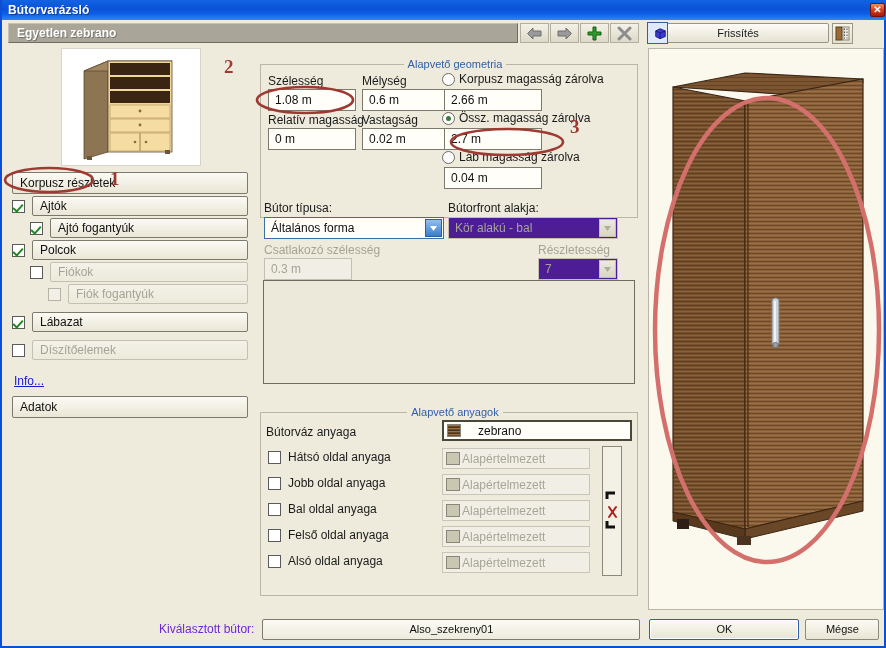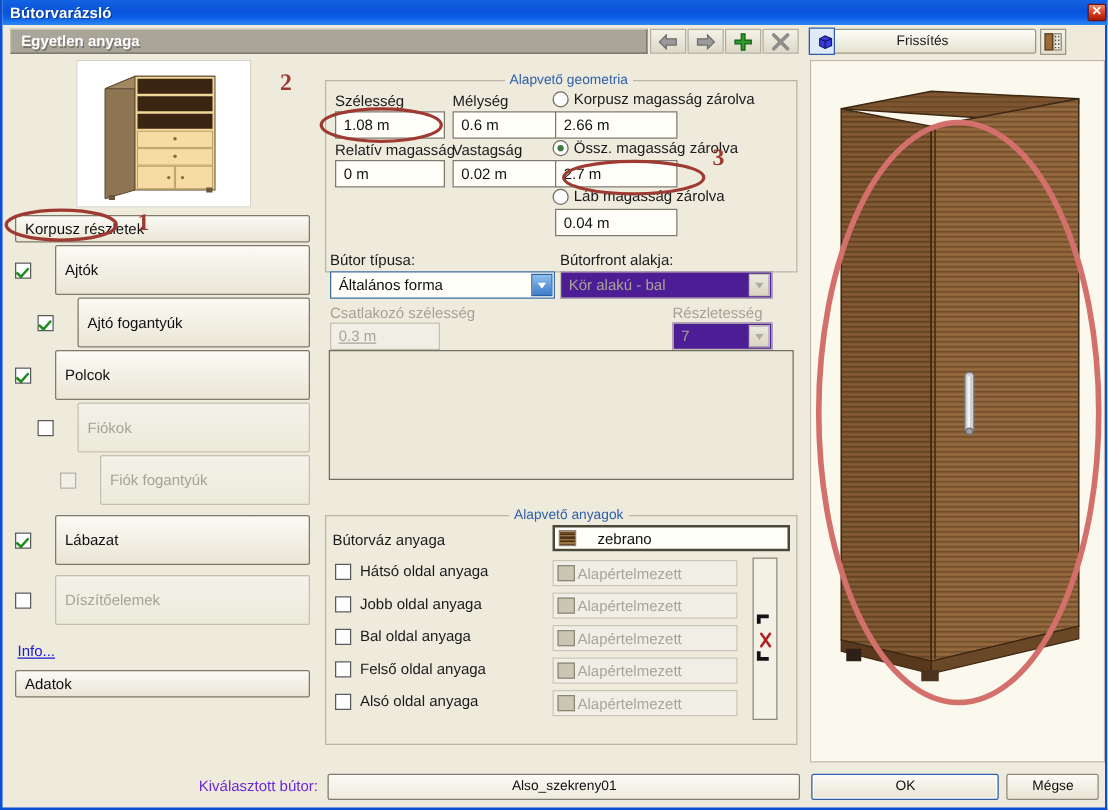--- a/index.html
+++ b/index.html
@@ -100,25 +100,25 @@
     border:1px solid #5a5a5a; background:#fff; margin-right:7px;
     position:relative;
   }
   .row .cb.checked:after {
     content:""; position:absolute; left:2px; top:1px;
     width:4px;height:8px;border:solid #1f8b1f; border-width:0 2px 2px 0;
     transform:rotate(42deg);
   }
   .row .cb.dis { border-color:#b6b3a6; background:#f2f0e6; }
   .row .fld {
-    flex:1; height:40px;
+    flex:1; height:20px;
     background:linear-gradient(180deg,#fbfaf4,#eae6d6);
     border:1px solid #7d7a6d; border-radius:2px;
     display:flex;align-items:center;padding-left:7px;
-    font-size:12px;color:#101010;cursor:pointer;margin-left:12px;
+    font-size:12px;color:#101010;cursor:pointer;
   }
   .row.indent { margin-left:24px; }
   .row.indent2 { margin-left:42px;border-radius:11px; }
   .row .fld.dis {
     border-color:#c3c0b2; color:#a6a396;
     background:linear-gradient(180deg,#f4f2e9,#eceada);
     cursor:default;
   }
   .infolink {
     margin:12px 0 6px 8px; color:#1a1ad0; font-size:12px;
@@ -240,21 +240,21 @@
 <body>
 
 <div id="app">
 
   <div class="titlebar">
     <span class="t">Bútorvarázsló</span>
     <span class="winclose">✕</span>
   </div>
 
   <div class="headerstrip">
-    <div class="sectiontitle">Egyetlen anyaga</div>
+    <div class="sectiontitle">Egyetlen zebrano</div>
 
     <div class="navbtns">
       <div class="navbtn">
         <svg width="17" height="13" viewBox="0 0 17 13">
           <path d="M7 1 L1.5 6.5 L7 12 L7 9 L15 9 L15 4 L7 4 Z" fill="#9a9a9a" stroke="#6e6e6e" stroke-width="1"></path>
         </svg>
       </div>
       <div class="navbtn">
         <svg width="17" height="13" viewBox="0 0 17 13">
           <path d="M10 1 L15.5 6.5 L10 12 L10 9 L2 9 L2 4 L10 4 Z" fill="#9a9a9a" stroke="#6e6e6e" stroke-width="1"></path>
@@ -410,21 +410,21 @@
     <div class="sel dis" style="left:192px; top:169px; width:170px;">
       <span>Kör alakú - bal</span>
       <span class="arrow">
         <svg width="7" height="5" viewBox="0 0 7 5">
             <path d="M0 0 L7 0 L3.5 5 Z" fill="#b0ada0"></path>
           </svg>
       </span>
     </div>
 
     <div class="lbl dis" style="left:8px; top:195px;">Csatlakozó szélesség</div>
-    <div class="inp dis" style="left:8px; top:210px; width:88px;text-decoration:underline;">0.3 m</div>
+    <div class="inp dis" style="left:8px; top:210px; width:88px;">0.3 m</div>
 
     <div class="lbl dis" style="left:282px; top:195px;">Részletesség</div>
     <div class="sel dis" style="left:282px; top:210px; width:80px;">
       <span>7</span>
       <span class="arrow">
         <svg width="7" height="5" viewBox="0 0 7 5">
             <path d="M0 0 L7 0 L3.5 5 Z" fill="#b0ada0"></path>
           </svg>
       </span>
     </div>

